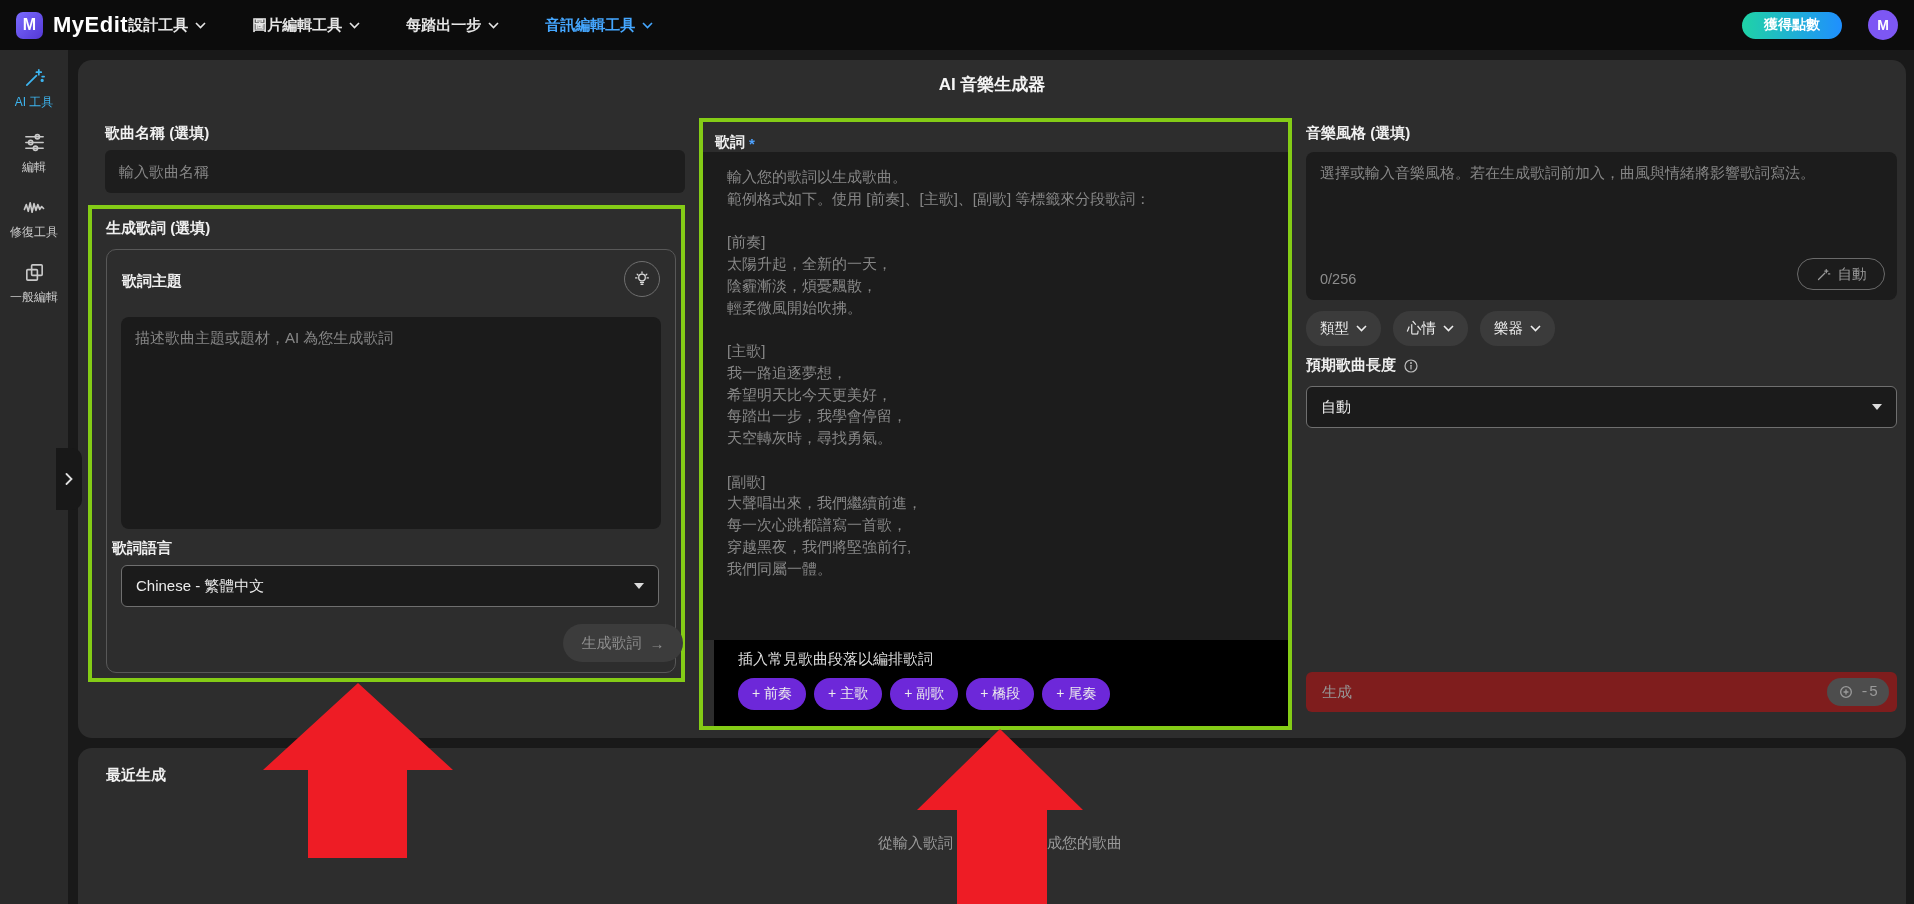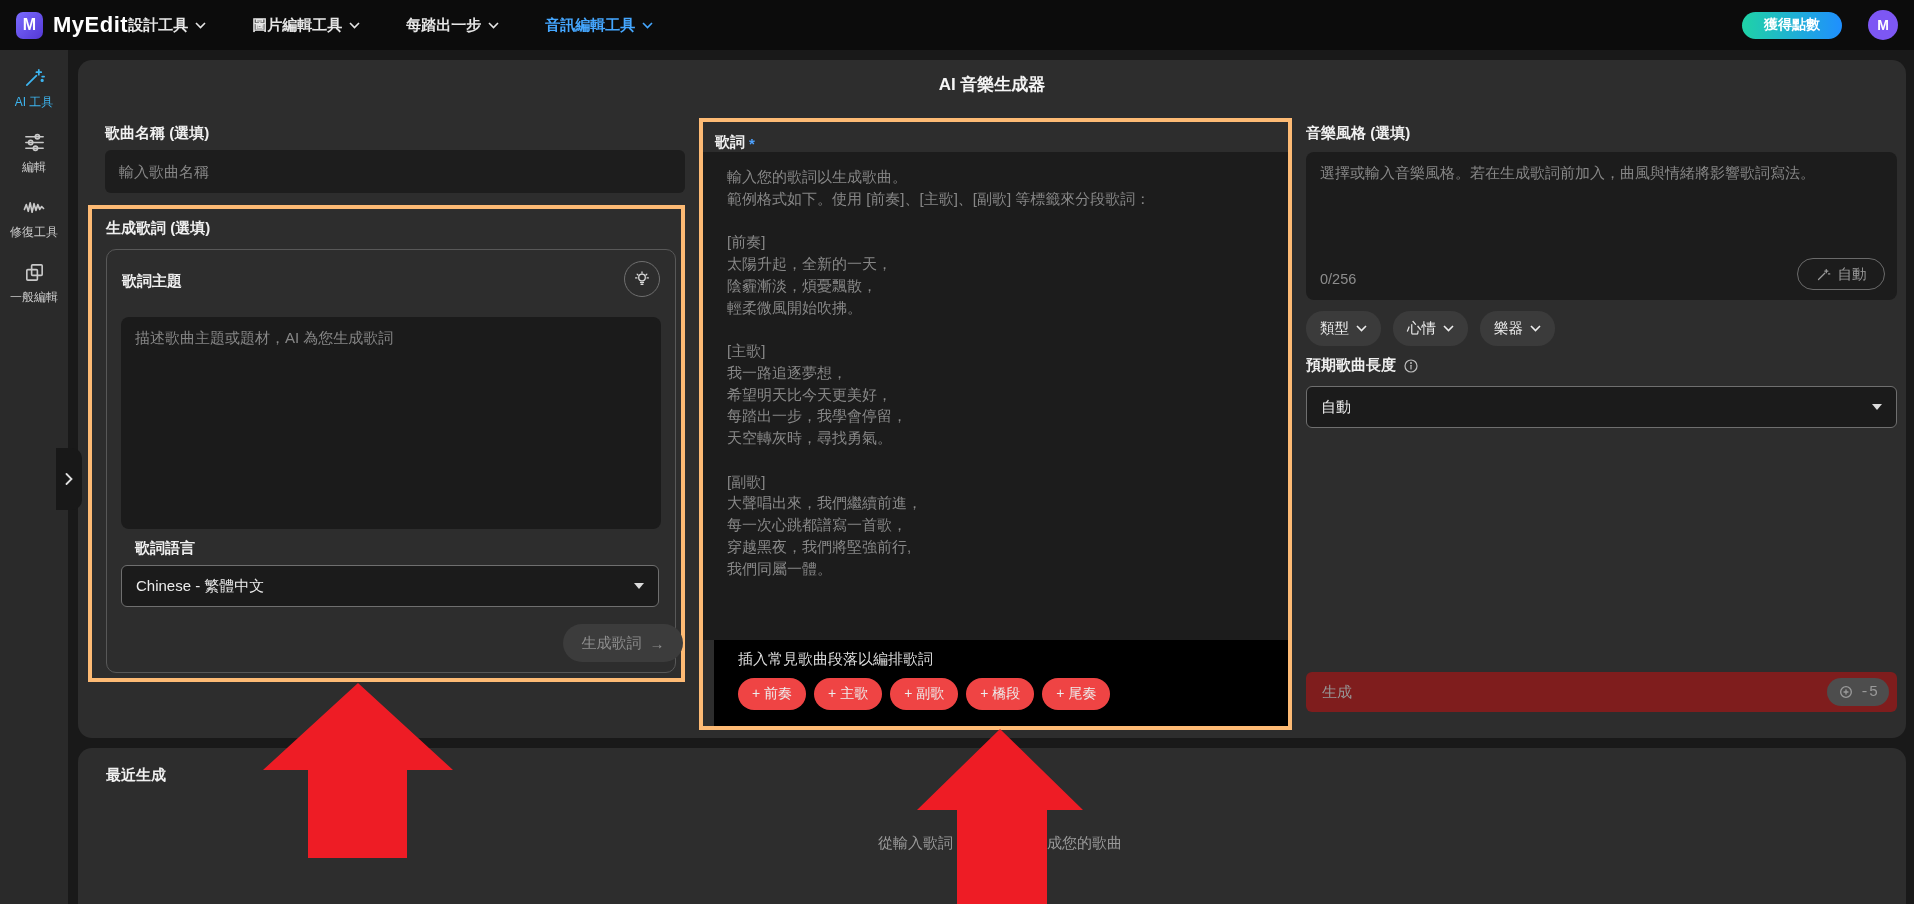--- a/index.html
+++ b/index.html
@@ -43,26 +43,26 @@
 
   input,textarea{font-family:inherit;box-sizing:border-box;outline:none;}
   input::placeholder,textarea::placeholder{color:#878787;opacity:1;}
   .text-input{background:#1d1d1d;border:none;border-radius:6px;color:#ececec;font-size:15px;padding:0 14px;}
   .area-input{background:#1b1b1b;border:none;border-radius:8px;color:#ececec;font-size:15px;padding:12px 14px;resize:none;}
 
   .select{background:#1b1b1b;border:1px solid #6f6f6f;border-radius:6px;display:flex;align-items:center;
           padding:0 14px;font-size:15px;color:#ececec;cursor:pointer;box-sizing:border-box;justify-content:space-between;}
   .caret{width:0;height:0;border-left:5px solid transparent;border-right:5px solid transparent;border-top:6px solid #dcdcdc;}
 
-  .red-panel{position:absolute;border:4px solid #fdba74;box-sizing:border-box;}
+  .red-panel{position:absolute;border:4px solid #84cc16;box-sizing:border-box;}
   .inner-card{position:absolute;border:1px solid #585858;border-radius:10px;}
 
   .pill-btn{display:inline-flex;align-items:center;gap:7px;background:#3b3b3b;border:none;border-radius:17px;
           color:#ededed;font-size:14.5px;padding:8px 14px;cursor:pointer;font-family:inherit;}
-  .section-pill{display:inline-flex;align-items:center;background:#ef4444;border:none;border-radius:16px;
+  .section-pill{display:inline-flex;align-items:center;background:#6d28d9;border:none;border-radius:16px;
           color:#ededed;font-size:14px;padding:7px 14px;cursor:pointer;font-family:inherit;}
 
   .gen-lyrics-btn{position:absolute;display:flex;align-items:center;justify-content:center;gap:8px;
           background:#3c3c3c;color:#8e8e8e;border:none;border-radius:19px;font-size:15px;cursor:default;font-family:inherit;}
   .auto-pill{position:absolute;display:flex;align-items:center;justify-content:center;gap:7px;
           background:transparent;color:#9b9b9b;border:1px solid #6a6a6a;border-radius:17px;font-size:14.5px;
           cursor:default;font-family:inherit;}
   .generate-btn{position:absolute;background:#7f1d1d;border:none;border-radius:6px;display:flex;align-items:center;
           color:#979797;font-size:15px;padding:0 16px;cursor:default;font-family:Liberation Mono, monospace;}
   .cost-badge{position:absolute;right:8px;top:6px;height:28px;border-radius:14px;background:#4d4d4d;
@@ -183,21 +183,21 @@
               <path d="M10 16.5h4"></path>
               <path d="M10.7 19h2.6"></path>
             <path d="M12 2.5v1.5"></path>
               <path d="M5.5 5.5l1.2 1.2"></path>
               <path d="M18.5 5.5l-1.2 1.2"></path>
             <path d="M3.5 10.5h1.7"></path>
               <path d="M18.8 10.5h1.7"></path>
           </svg>
         </button>
         <textarea class="abs area-input" style="left: 14px; top: 67px; width: 540px; height: 212px;" placeholder="描述歌曲主題或題材，AI 為您生成歌詞"></textarea>
-        <div class="abs label" style="left:28px;top:289px;">歌詞語言</div>
+        <div class="abs label" style="left:5px;top:289px;">歌詞語言</div>
         <div class="select abs" style="left:14px;top:315px;width:538px;height:42px;">
           <span>Chinese - 繁體中文</span>
           <span class="caret"></span>
         </div>
         <button class="gen-lyrics-btn" style="left:456px;top:374px;width:120px;height:38px;">
           <span>生成歌詞</span>
           <span>→</span>
         </button>
       </div>
     </div>

